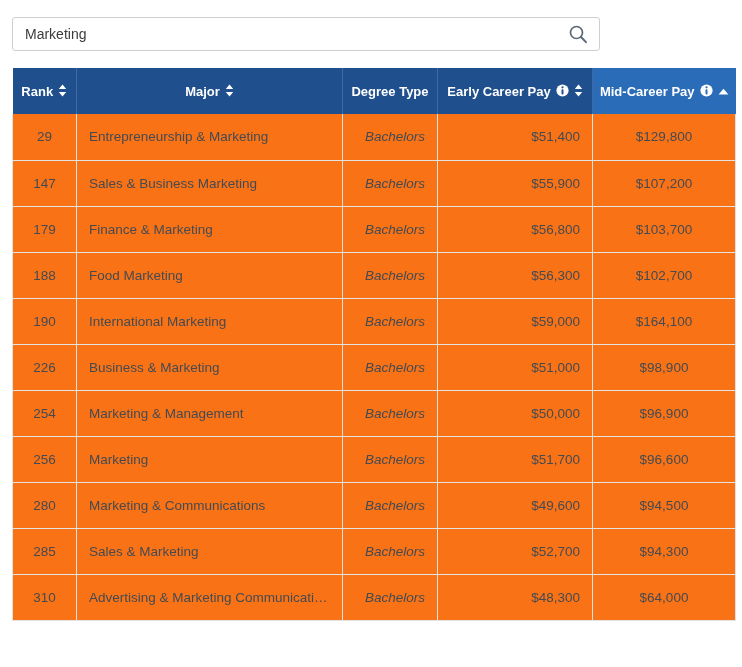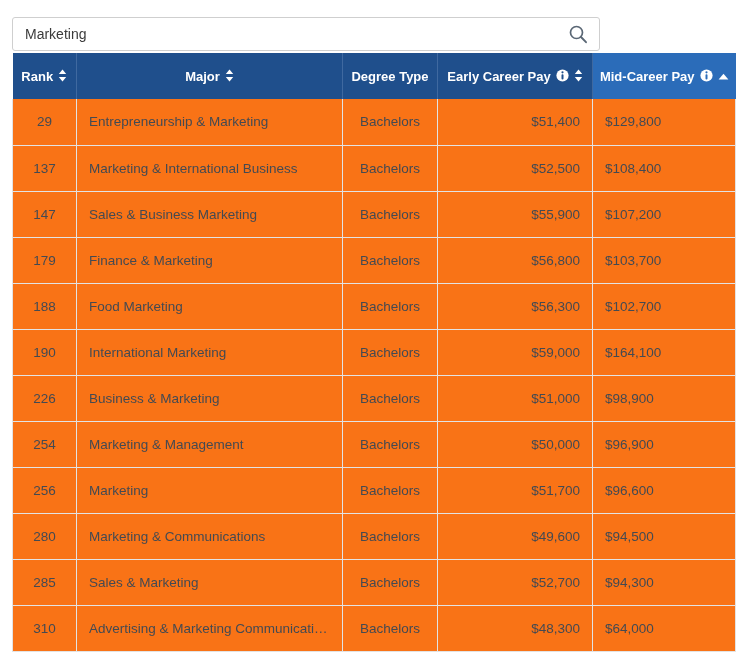--- a/index.html
+++ b/index.html
@@ -57,21 +57,21 @@
     border: none;
     padding: 0;
     cursor: pointer;
   }
   .search-icon-btn svg { display: block; }
 
   
   .table-wrap {
     position: absolute;
     left: 12px;
-    top: 53px;
+    top: 68px;
     width: 723px;
   }
 
   table.rankings {
     border-collapse: collapse;
     table-layout: fixed;
     width: 723px;
     font-family: "Liberation Sans", sans-serif;
   }
 
@@ -122,23 +122,23 @@
     box-sizing: border-box;
     vertical-align: middle;
     white-space: nowrap;
     overflow: hidden;
     text-overflow: ellipsis;
   }
   table.rankings tbody td:last-child { border-right: none; }
 
   table.rankings tbody tr td.cell-rank  { text-align: center; }
   table.rankings tbody tr td.cell-major { text-align: left; }
-  table.rankings tbody tr td.cell-degree{ text-align: center; }
+  table.rankings tbody tr td.cell-degree{ text-align: right; font-style: italic; }
   table.rankings tbody tr td.cell-early { text-align: right; }
-  table.rankings tbody tr td.cell-mid   { text-align: left; }
+  table.rankings tbody tr td.cell-mid   { text-align: center; }
 
   
   table.rankings tbody td.cell-rank { border-left: 1px solid #e3e3e3; }
   table.rankings tbody td.cell-mid  { border-right: 1px solid #e3e3e3; }
 </style>
 </head>
 <body>
 
 <div class="page">
 
@@ -239,27 +239,20 @@
 
       <tbody id="table-body">
           <tr>
             <td class="cell-rank">29</td>
             <td class="cell-major">Entrepreneurship &amp; Marketing</td>
             <td class="cell-degree">Bachelors</td>
             <td class="cell-early">$51,400</td>
             <td class="cell-mid">$129,800</td>
           </tr>
           <tr>
-            <td class="cell-rank">137</td>
-            <td class="cell-major">Marketing &amp; International Business</td>
-            <td class="cell-degree">Bachelors</td>
-            <td class="cell-early">$52,500</td>
-            <td class="cell-mid">$108,400</td>
-          </tr>
-          <tr>
             <td class="cell-rank">147</td>
             <td class="cell-major">Sales &amp; Business Marketing</td>
             <td class="cell-degree">Bachelors</td>
             <td class="cell-early">$55,900</td>
             <td class="cell-mid">$107,200</td>
           </tr>
           <tr>
             <td class="cell-rank">179</td>
             <td class="cell-major">Finance &amp; Marketing</td>
             <td class="cell-degree">Bachelors</td>

